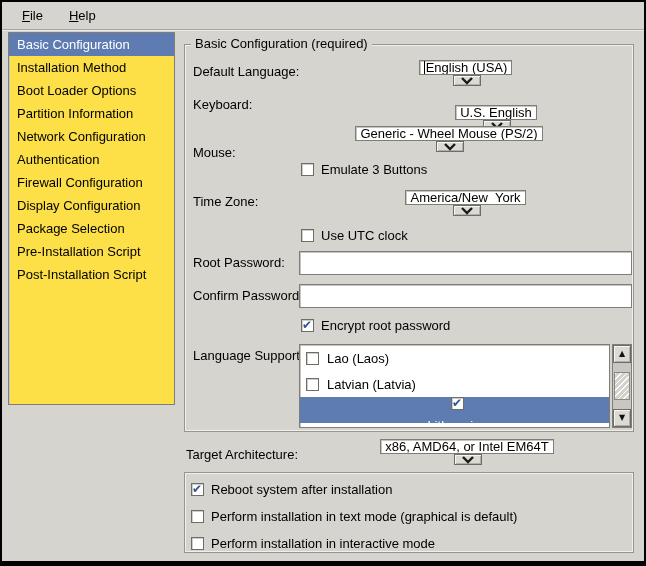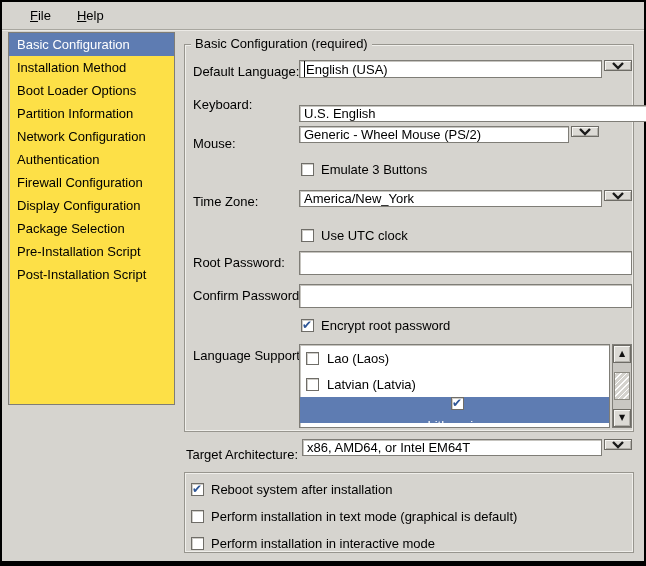--- a/index.html
+++ b/index.html
@@ -1,21 +1,21 @@
 <!DOCTYPE html>
 <html><head>
 <meta charset="utf-8">
 <style>
   html,body{margin:0;padding:0;background:#fff;}
   body{width:646px;height:566px;position:relative;font-family:"Liberation Sans",sans-serif;font-size:13px;color:#000;-webkit-font-smoothing:antialiased;}
   .window{position:absolute;inset:0;box-sizing:border-box;background:#d6d4cf;border:2px solid #000;border-bottom-width:5px;}
   .inner{position:relative;width:100%;height:100%;}
 
   
-  .menubar{height:27px;display:flex;align-items:center;padding-left:20px;gap:10px;
+  .menubar{height:27px;display:flex;align-items:center;padding-left:12px;gap:10px;
     border-bottom:1px solid #a8a69f;box-shadow:0 1px 0 #eceae6;}
   .menu-item{padding:3px 8px;cursor:default;}
   .menu-item::first-letter{text-decoration:underline;}
 
   
   .sidebar{position:absolute;left:6px;top:30px;width:167px;height:373px;background:#fde047;
     border:1px solid #7f7d77;box-shadow:inset 1px 1px 0 #c9c7c2;overflow:hidden;box-sizing:border-box;}
   .side-item{height:23px;line-height:23px;padding-left:8px;white-space:nowrap;cursor:default;}
   .side-item.selected{background:#5e7cb2;color:#fff;}
 
@@ -25,21 +25,21 @@
   .frame-title{position:absolute;top:-9px;left:6px;background:#d6d4cf;padding:0 4px;line-height:16px;}
 
   .group1{left:182px;top:42px;width:450px;height:388px;}
   .group2{left:182px;top:470px;width:450px;height:81px;}
 
   .lbl{position:absolute;white-space:nowrap;}
 
   
   .entry{box-sizing:border-box;background:#fff;border:1px solid #7f7d77;
     box-shadow:inset 1px 1px 0 #c6c4bf;font:13px "Liberation Sans",sans-serif;padding:0 4px;outline:none;}
-  .combo{position:absolute;display:flex;align-items:flex-start;}
+  .combo{position:absolute;display:flex;align-items:center;flex-direction:column;}
   .combo .combo-entry{flex:1;display:flex;align-items:center;gap:1px;overflow:hidden;}
   .combo .combo-btn{width:28px;margin-left:2px;background:#dcdad5;border:1px solid #6e6c66;
     box-shadow:inset 1px 1px 0 #f7f6f3, inset -1px -1px 0 #b2b0aa;display:flex;align-items:center;justify-content:center;padding:0;cursor:default;}
   .caret{width:14px;height:9px;}
   .text-cursor{display:inline-block;width:1px;height:16px;background:#000;}
 
   
   .checkrow{position:absolute;display:flex;align-items:center;gap:7px;height:17px;white-space:nowrap;}
   .checkbox{width:13px;height:13px;box-sizing:border-box;background:#fff;border:1px solid #6f6d68;
     box-shadow:inset 1px 1px 0 #cfcdc8;position:relative;flex:none;}
@@ -143,21 +143,21 @@
         <div class="entry combo-entry">
           <span>U.S. English</span>
         </div>
         <button class="combo-btn">
           <svg class="caret" viewBox="0 0 14 9">
               <polyline points="2,2 7,7 12,2" fill="none" stroke="#1a1a1a" stroke-width="2.4"></polyline>
             </svg>
         </button>
       </div>
 
-      <span class="lbl" style="left:8px;top:91px;">Mouse:</span>
+      <span class="lbl" style="left:8px;top:100px;">Mouse:</span>
       <div class="combo" style="left:114px;top:81px;width:300px;height:26px;">
         <div class="entry combo-entry">
           <span>Generic - Wheel Mouse (PS/2)</span>
         </div>
         <button class="combo-btn">
           <svg class="caret" viewBox="0 0 14 9">
               <polyline points="2,2 7,7 12,2" fill="none" stroke="#1a1a1a" stroke-width="2.4"></polyline>
             </svg>
         </button>
       </div>

